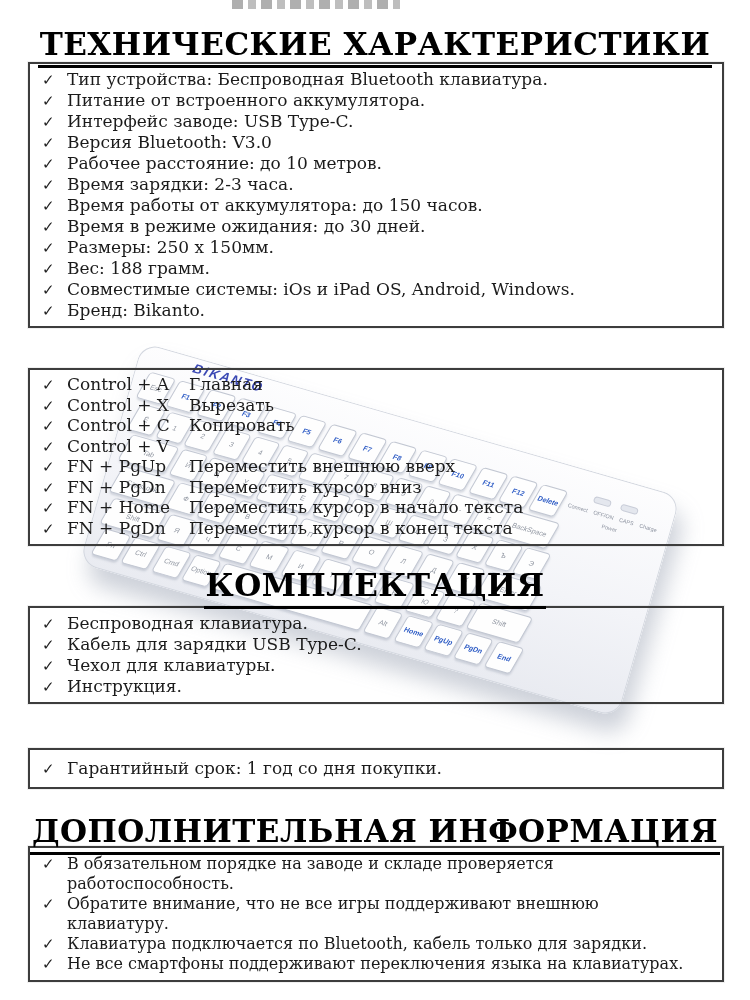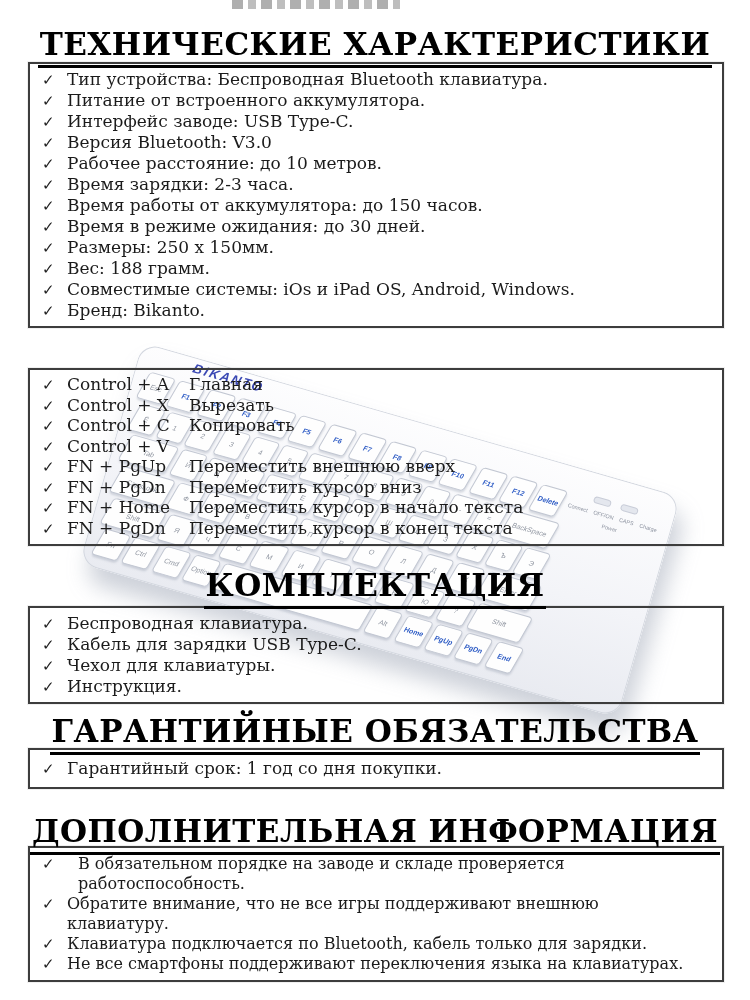--- a/index.html
+++ b/index.html
@@ -42,21 +42,21 @@
 
   .box{position:absolute;left:28px;width:692px;border:2px solid #3d3d3d;z-index:1;
        padding:5px 0;box-shadow:0 0 0 1px rgba(0,0,0,.06);}
   .li{display:flex;align-items:baseline;line-height:20px;font-size:17px;}
   .chk{flex:none;width:25px;margin-left:12px;font-size:15px;color:#222;}
   .txt{flex:1;padding-right:28px;}
   .kcol{flex:none;width:122px;font-weight:400;}
 
   #box-shortcuts .li{line-height:19.5px;}
   #box-extra .li{font-size:16px;}
-  #box-extra .li:first-child .txt{max-width:530px;margin-left:11px;}
+  #box-extra .li:first-child .txt{max-width:530px;}
 
   #t-specs{top:10px;}      #box-specs{top:62px;}
   #t-shortcuts{top:316px;} #box-shortcuts{top:368px;background:transparent;}
   #t-package{top:551px;}   #box-package{top:606px;background:transparent;}
   #t-warranty{top:697px;}  #box-warranty{top:748px;padding:8px 0;}
   #t-extra{top:797px;}     #box-extra{top:846px;padding:6px 0;}
 </style>
 </head>
 <body>
 
@@ -283,22 +283,20 @@
       <div class="li">
         <span class="chk">✓</span>
         <span class="txt">Чехол для клавиатуры.</span>
       </div>
       <div class="li">
         <span class="chk">✓</span>
         <span class="txt">Инструкция.</span>
       </div>
     </div>
 
-  <h2 class="title" id="t-warranty">
-    <span>ГАРАНТИЙНЫЕ ОБЯЗАТЕЛЬСТВА</span></h2>
   <div class="box" id="box-warranty">
 
   <div class="li">
         <span class="chk">✓</span>
         <span class="txt">Гарантийный срок: 1 год со дня покупки.</span>
       </div>
     </div>
 
   <h2 class="title" id="t-extra">
     <span>ДОПОЛНИТЕЛЬНАЯ ИНФОРМАЦИЯ</span></h2>

